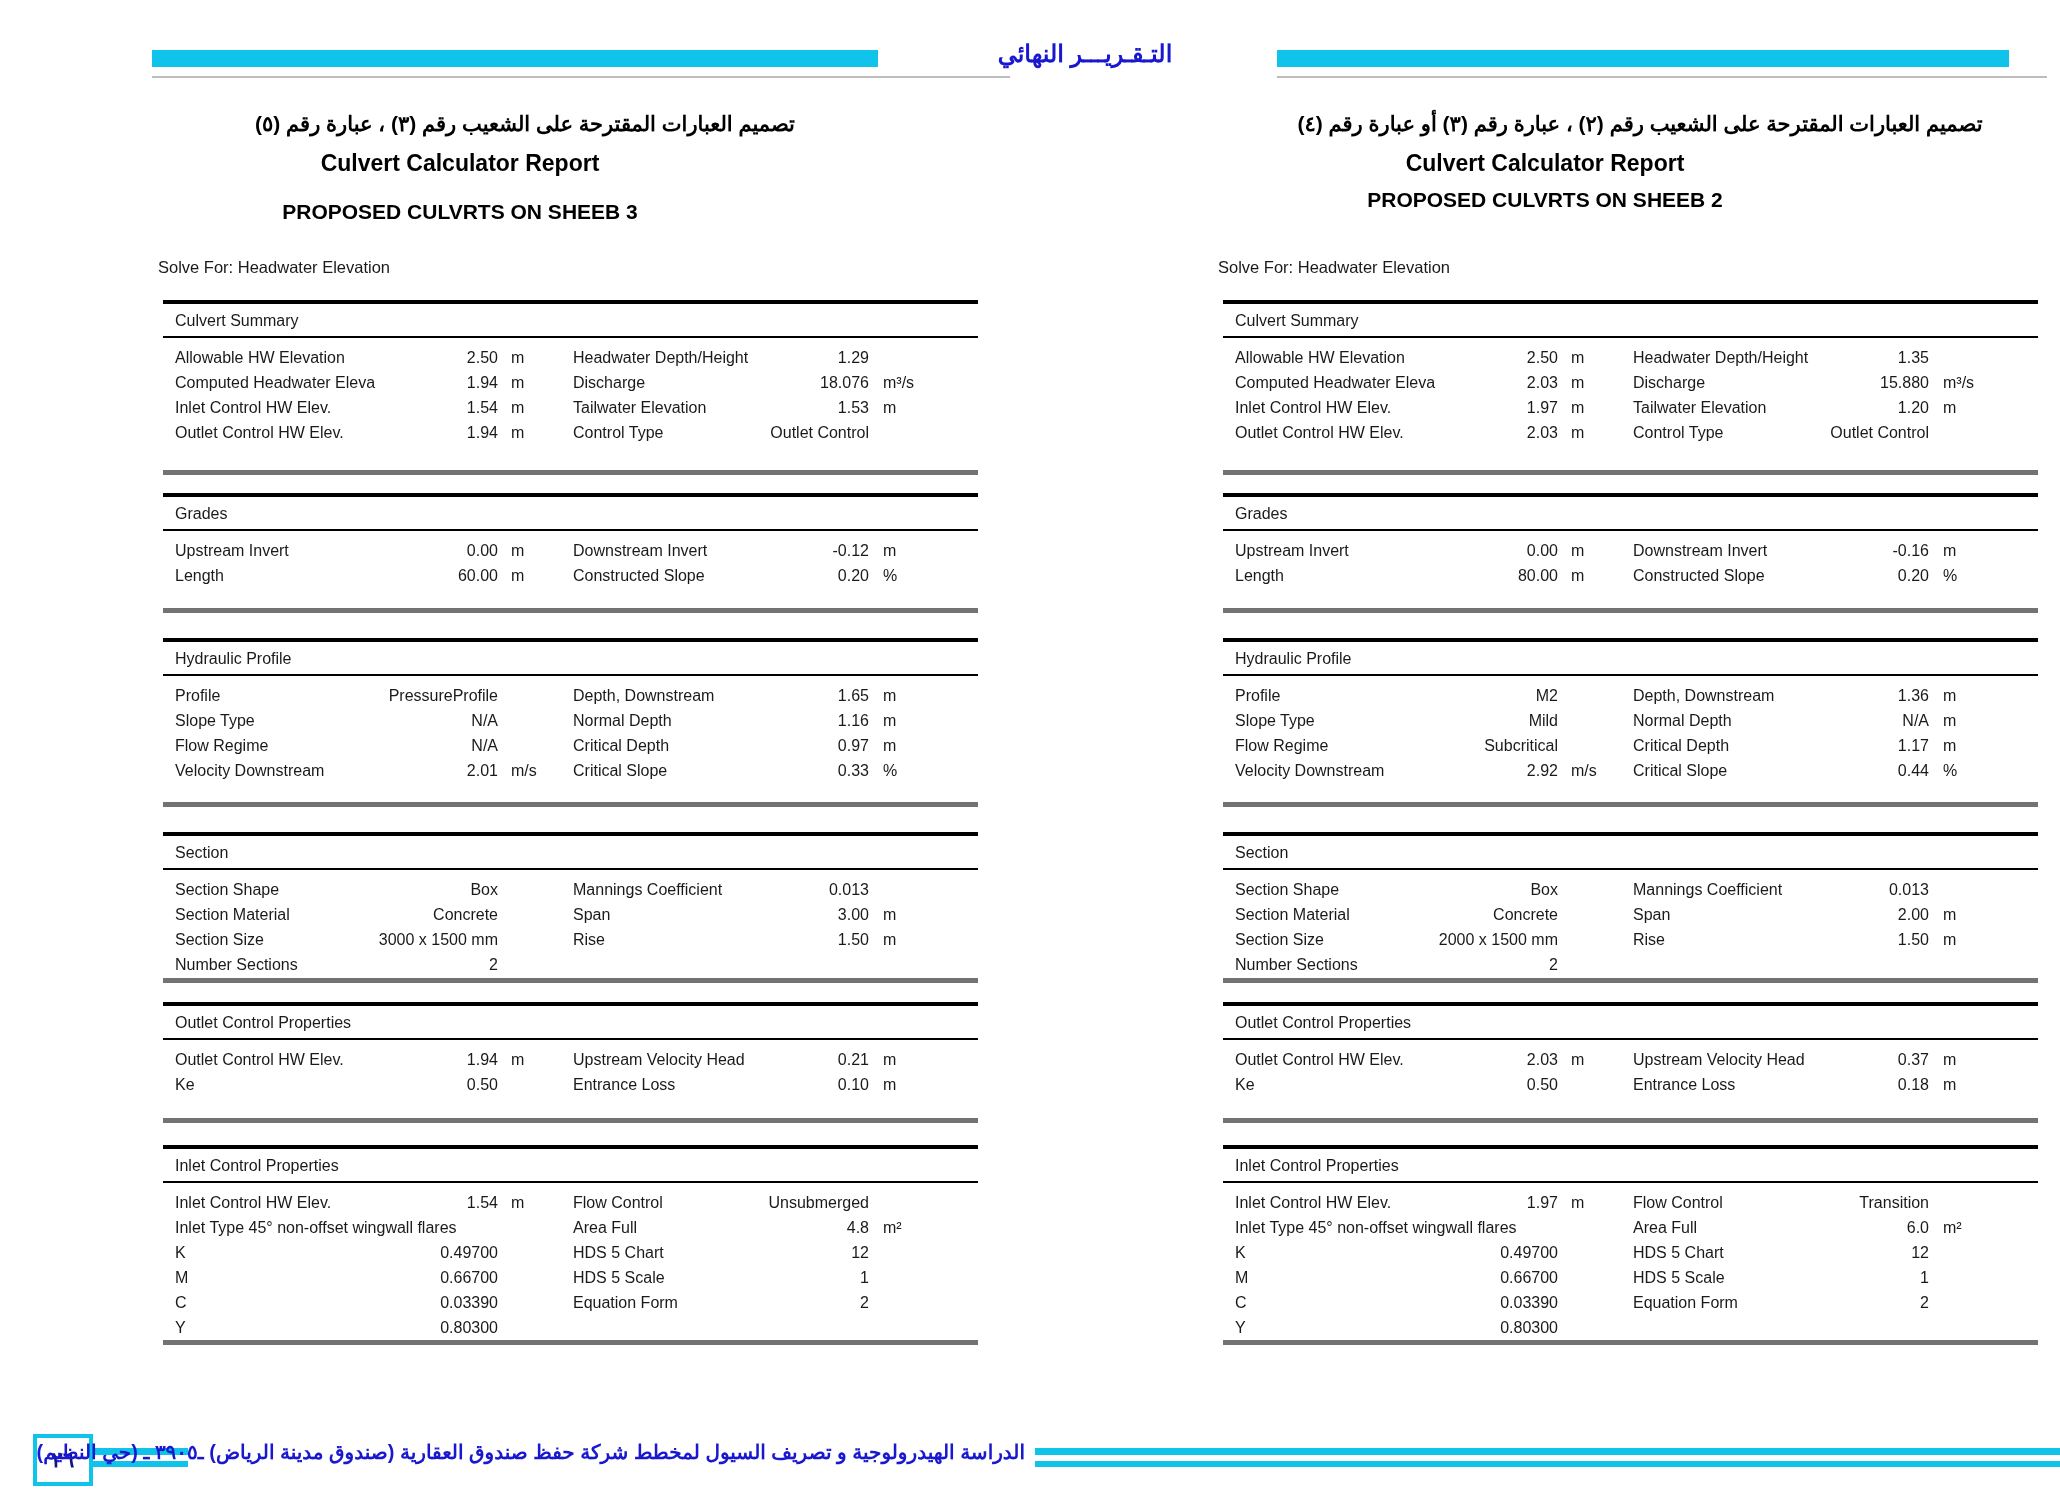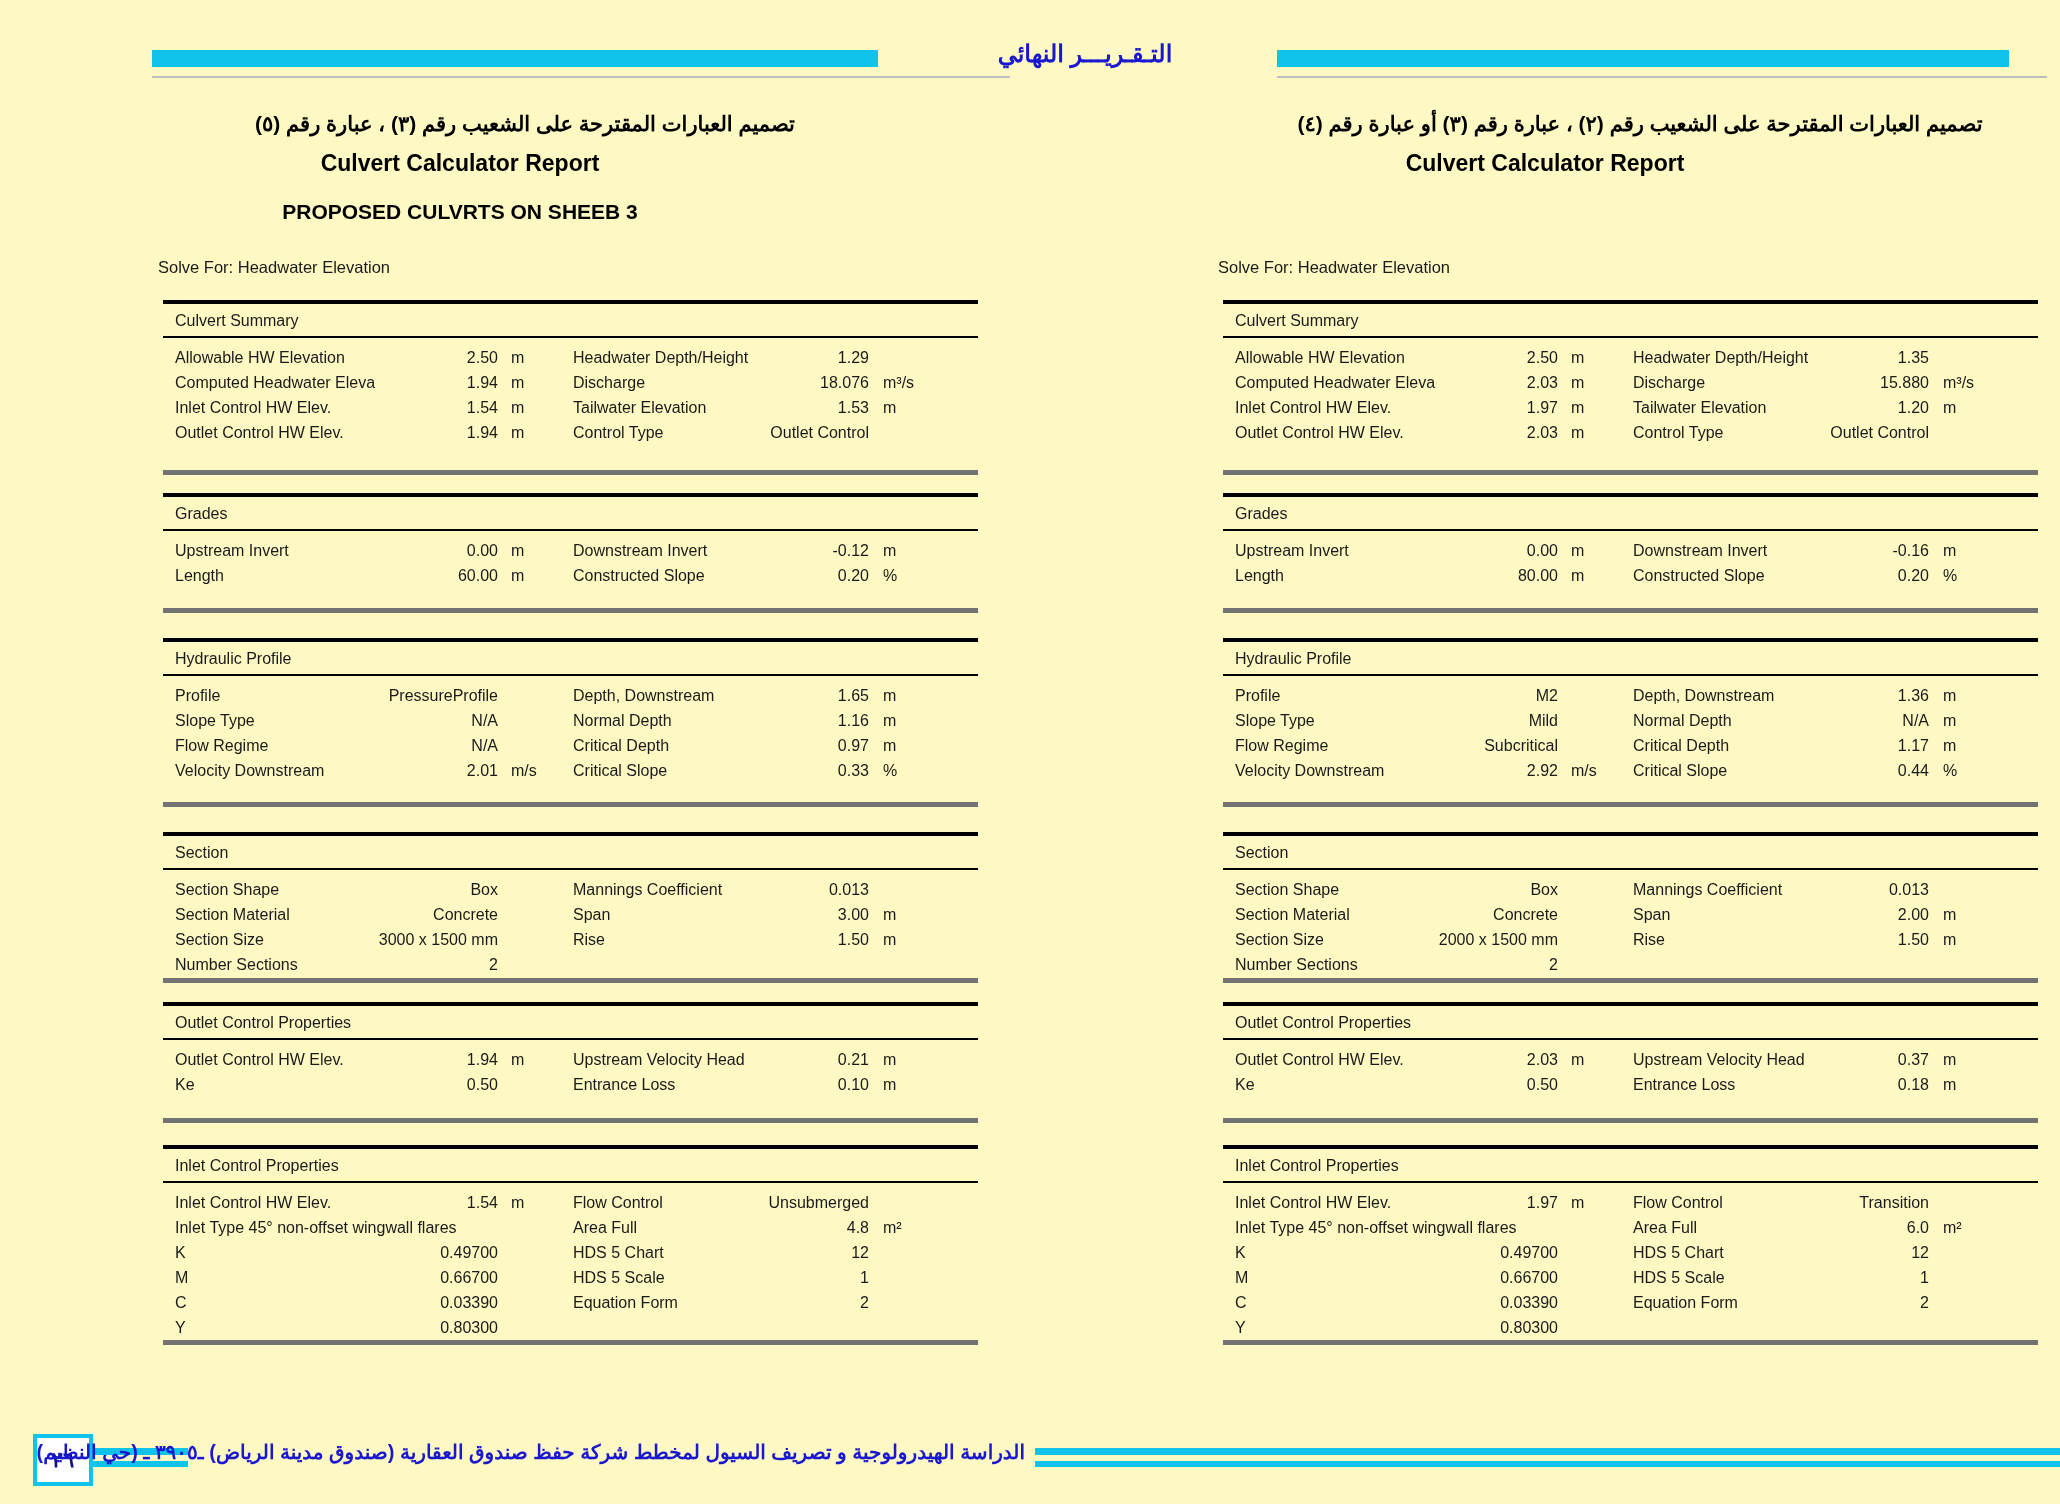--- a/index.html
+++ b/index.html
@@ -1,16 +1,16 @@
 <!DOCTYPE html>
 <html><head>
 <meta charset="utf-8">
 <style>
   html,body{margin:0;padding:0;background:#e8e8e8;}
-  .page{position:relative;width:2060px;height:1504px;background:#fef9c3;overflow:hidden;
+  .page{position:relative;width:2060px;height:1504px;background:#ffffff;overflow:hidden;
         font-family:"Liberation Sans",sans-serif;color:#1a1a1a;}
   .cyanbar{position:absolute;height:17px;background:#0fc3ea;}
   .hairline{position:absolute;height:2px;background:#bdbdbd;}
   .center-title{position:absolute;top:40px;left:985px;width:200px;text-align:center;
         direction:rtl;font-weight:bold;font-size:24px;color:#1a18cf;white-space:nowrap;}
   .report{position:absolute;top:0;width:815px;height:1400px;}
   .ar-title{position:absolute;text-align:center;direction:rtl;font-weight:bold;font-size:21px;
         color:#000;white-space:nowrap;}
   .t1{position:absolute;text-align:center;font-weight:bold;font-size:23px;color:#000;white-space:nowrap;}
   .t2{position:absolute;text-align:center;font-weight:bold;font-size:21px;color:#000;white-space:nowrap;}
@@ -240,20 +240,21 @@
         <div class="row" style="top: 166px;">
           <span class="lbl1">Y</span>
           <span class="val1">0.80300</span>
           <span class="unit1"></span>
         </div>
       </div>
     </div>
   <div class="report" id="report-1" style="left:1215px;">
       <div class="ar-title" style="left: 15px; width: 820px; top: 112px;">تصميم العبارات المقترحة على الشعيب رقم (٢) ، عبارة رقم (٣) أو عبارة رقم (٤)</div>
       <div class="t1" style="left: 10px; width: 640px; top: 150px;">Culvert Calculator Report</div>
+      <div class="t2" style="left: 10px; width: 640px; top: 188px;">PROPOSED CULVRTS ON SHEEB 2</div>
       <div class="solve" style="left: 3px; top: 258px;">Solve For: Headwater Elevation</div>
       <div class="sect" style="top: 300px; height: 175px;">
         <div class="sect-title">Culvert Summary</div>
         <div class="sect-underline"></div>
         <div class="row" style="top: 41px;">
           <span class="lbl1">Allowable HW Elevation</span>
           <span class="val1">2.50</span>
           <span class="unit1">m</span>
           <span class="lbl2">Headwater Depth/Height</span>
           <span class="val2">1.35</span>

